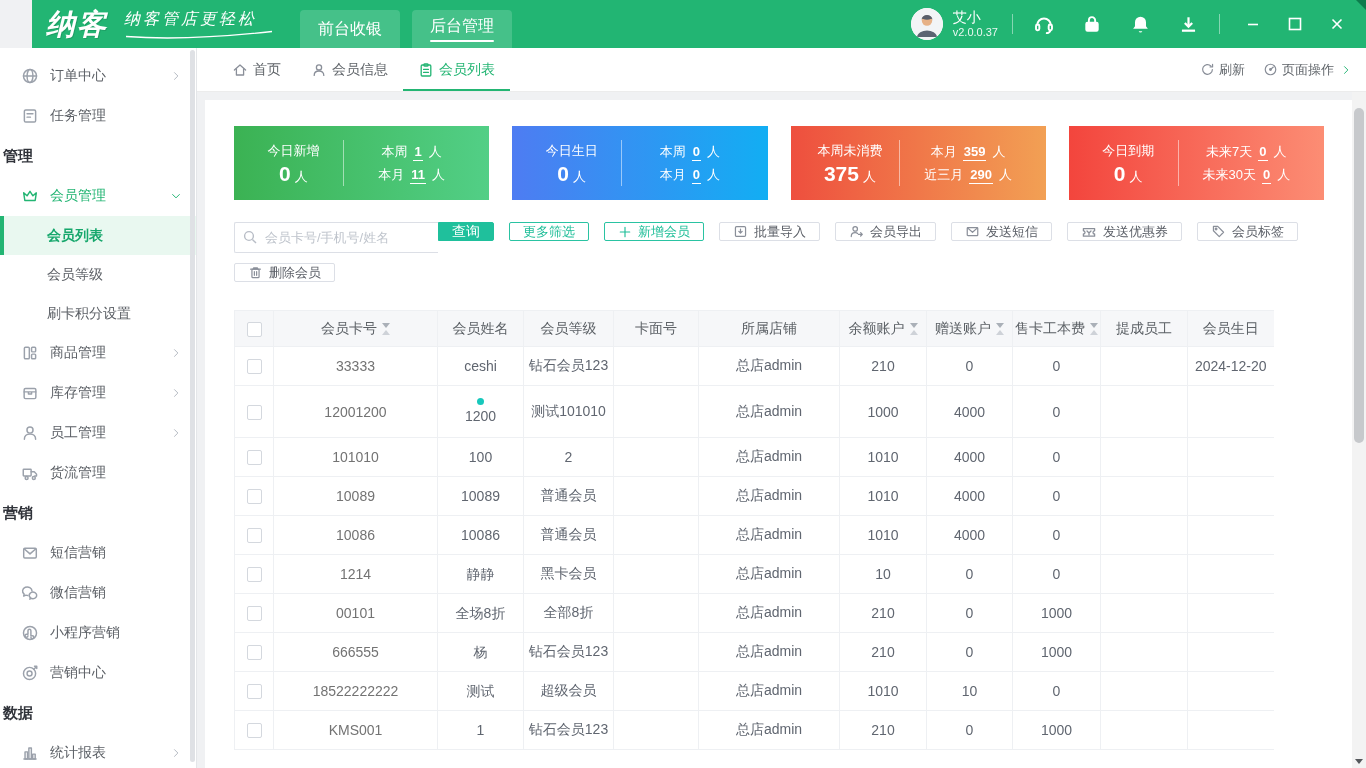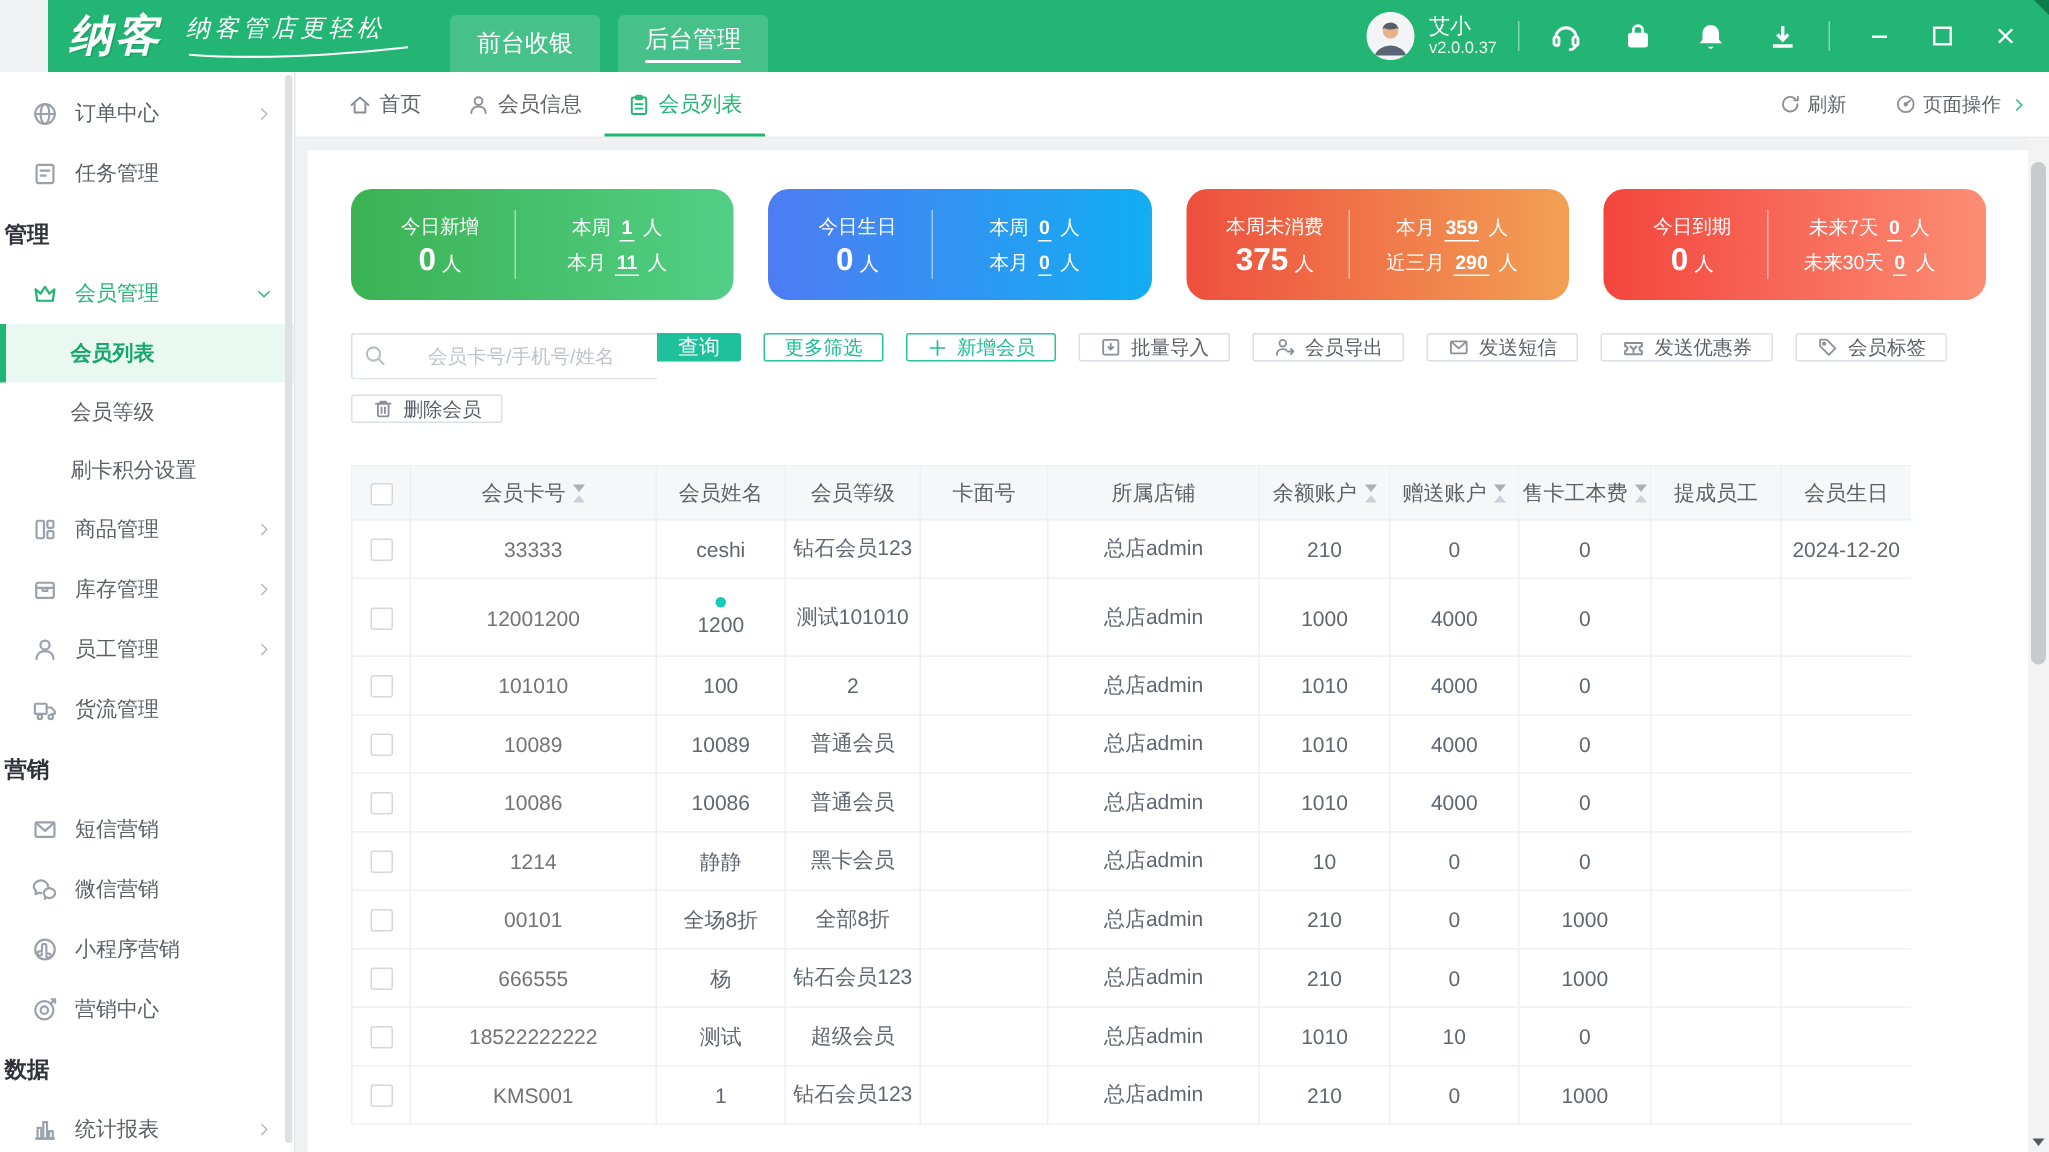--- a/index.html
+++ b/index.html
@@ -41,43 +41,43 @@
   .sb-sub.active{background:#e9f8f0;color:#16a76c;font-weight:bold;}
   .sb-sub.active::before{content:"";position:absolute;left:0;top:0;bottom:0;width:4px;background:#23b573;}
 
   .main{position:relative;flex:1;overflow:hidden;}
   .tabbar{height:44px;background:#fff;border-bottom:1px solid #ececec;display:flex;align-items:stretch;padding:0 14px 0 20px;}
   .tab{display:flex;align-items:center;gap:5px;padding:0 15px;color:#5f6469;cursor:pointer;position:relative;font-size:14px;}
   .tab .icn{color:#8a8f99;display:flex;}
   .tab.active{color:#23b573;}
   .tab.active .icn{color:#23b573;}
   .tab.active::after{content:"";position:absolute;left:0;right:0;bottom:0;height:2px;background:#23b573;}
-  .tb-actions{margin-left:auto;display:flex;align-items:center;gap:32px;}
+  .tb-actions{margin-left:auto;display:flex;align-items:center;gap:18px;}
   .tb-act{display:flex;align-items:center;gap:4px;color:#5f6469;font-size:13px;cursor:pointer;}
   .tb-act .icn{color:#8a8f99;display:flex;}
   .tb-act .chev{color:#23b573;display:flex;margin-left:2px;}
 
   .panel{margin:8px 14px 0 8px;background:#fff;min-height:716px;padding:26px 28px 0 29px;}
 
   
   .cards{display:flex;gap:23px;}
-  .card{flex:1;height:74px;border-radius:14px;color:#fff;display:flex;align-items:center;padding:0 10px;}
+  .card{flex:1;height:74px;border-radius:0;color:#fff;display:flex;align-items:center;padding:0 10px;}
   .card-left{width:42%;display:flex;flex-direction:column;align-items:center;justify-content:center;gap:3px;}
   .c-title{font-size:13px;}
   .c-big{font-size:21px;font-weight:bold;line-height:1;}
   .c-big small{font-size:13px;font-weight:normal;margin-left:4px;}
   .card-right{flex:1;border-left:1px solid rgba(255,255,255,.5);height:46px;display:flex;flex-direction:column;align-items:center;justify-content:center;gap:5px;}
   .c-row{font-size:13px;display:flex;align-items:baseline;gap:6px;}
   .c-num{font-weight:bold;border-bottom:1px solid #fff;padding:0 1px 1px;cursor:pointer;}
 
   
   .toolbar{margin-top:22px;display:flex;gap:15px;flex-wrap:nowrap;}
   .search-group{display:flex;}
   .search-box{position:relative;}
-  .search-box input{width:204px;height:31px;border:1px solid #dcdfe6;border-right:none;border-radius:2px 0 0 2px;padding:0 8px 0 30px;font-size:13px;color:#444;outline:none;font-family:inherit;text-align:center;}
+  .search-box input{width:204px;height:31px;border:1px solid #dcdfe6;border-right:none;border-radius:2px 0 0 2px;padding:0 8px 0 30px;font-size:13px;color:#444;outline:none;font-family:inherit;}
   .search-box input::placeholder{color:#bfc4cc;}
   .search-box .icn{position:absolute;left:8px;top:7px;color:#b8bdc6;}
   .btn{height:19px;display:inline-flex;align-items:center;justify-content:center;gap:6px;padding:0 13px;font-size:13px;border-radius:2px;cursor:pointer;background:#fff;border:1px solid #dcdfe6;color:#5a5e66;white-space:nowrap;}
   .btn .icn{display:flex;color:#8a8f99;}
   .btn.primary{background:#1fc09c;border-color:#1fc09c;color:#fff;border-radius:0 2px 2px 0;min-width:52px;font-size:14px;}
   .btn.outline{border-color:#2ac3a2;color:#1cbd97;}
   .btn.outline .icn{color:#1cbd97;}
   .toolbar2{margin-top:10px;}
 
   

